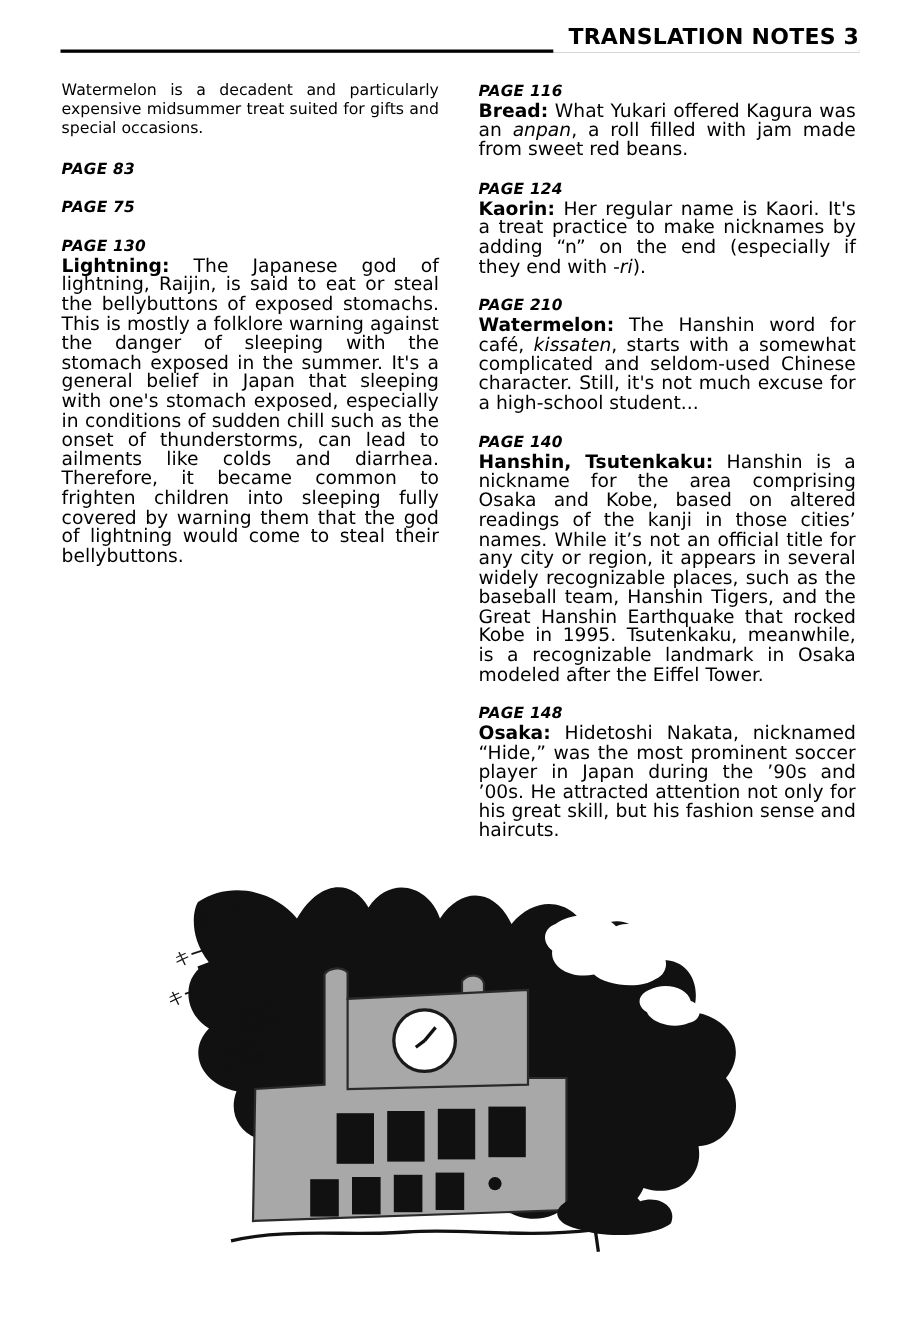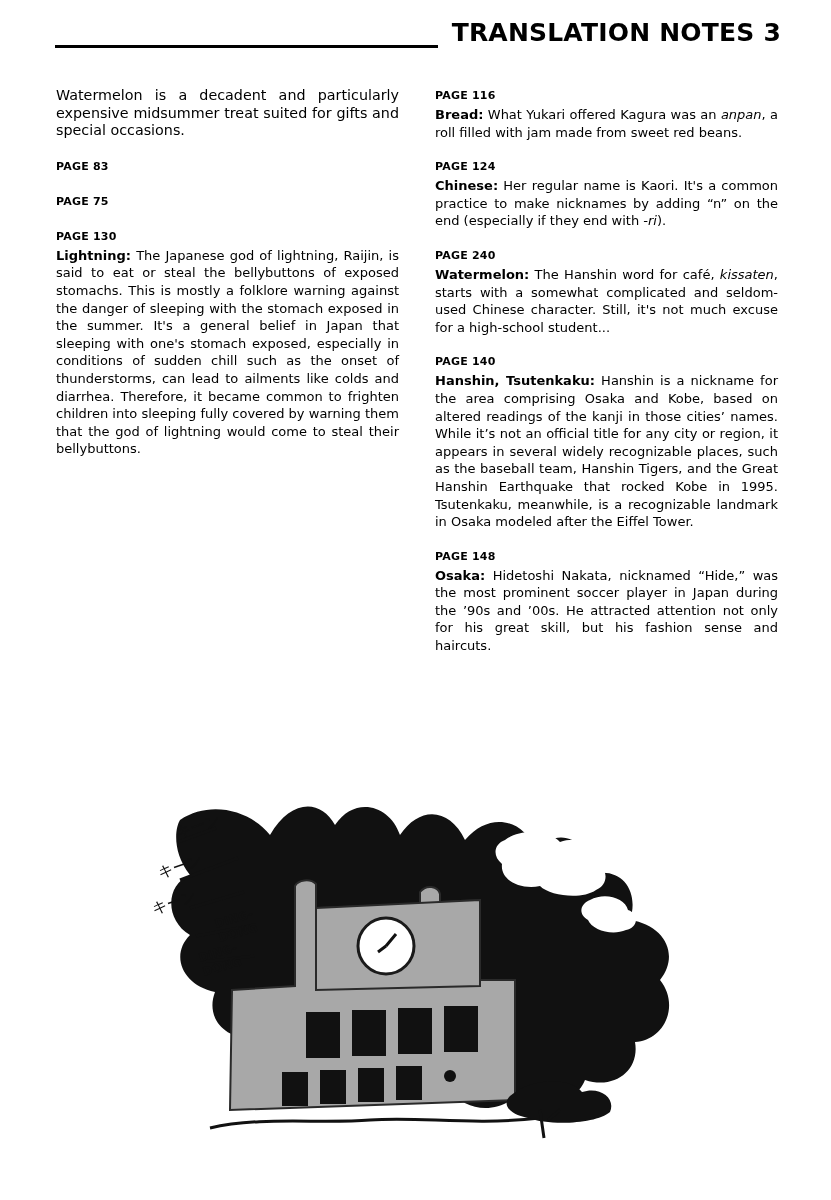--- a/index.html
+++ b/index.html
@@ -33,54 +33,54 @@
     background: #000;
   }
   .header-title {
     position: absolute;
     right: 0;
     top: 0;
     background: #fff;
     padding-left: 14px;
     font-family: "DejaVu Sans", sans-serif;
     font-weight: bold;
-    font-size: 25px;
+    font-size: 20px;
     letter-spacing: 0.2px;
     line-height: 30px;
     text-transform: uppercase;
   }
 
   
   .columns {
     position: absolute;
     top: 74px;
     left: 56px;
     width: 722px;
     display: flex;
     gap: 36px;
   }
   .col {
     width: 343px;
-    margin-top: 13px;
   }
 
   .note {
     margin-bottom: 17px;
   }
   .note:last-child { margin-bottom: 0; }
 
   .page-label {
     font-weight: bold;
-    font-size: 11px;
+    font-size: 14px;
     line-height: 18px;
     margin-bottom: 1px;
     letter-spacing: 0.2px;
+    font-style: italic;
   }
   .note-body {
-    font-size: 13px;
+    font-size: 17px;
     line-height: 17.6px;
     text-align: justify;
     text-justify: inter-word;
     hyphens: manual;
   }
   .note-body b { font-weight: bold; }
   .note-body i { font-style: italic; }
 
   .intro {
     font-size: 14.3px;
@@ -130,25 +130,25 @@
 
   <div class="col">
 
     <div class="note">
       <div class="page-label">PAGE 116</div>
       <div class="note-body"><b>Bread:</b><span> What Yukari offered Kagura was an </span><i>anpan</i><span>, a roll filled with jam made from sweet red beans.</span></div>
     </div>
 
     <div class="note">
       <div class="page-label">PAGE 124</div>
-      <div class="note-body"><b>Chinese:</b><span> Her regular name is Kaori. It's a common practice to make nicknames by adding “n” on the end (especially if they end with </span><i>-ri</i><span>).</span></div>
-    </div>
-
-    <div class="note">
-      <div class="page-label">PAGE 240</div>
+      <div class="note-body"><b>Kaorin:</b><span> Her regular name is Kaori. It's a treat practice to make nicknames by adding “n” on the end (especially if they end with </span><i>-ri</i><span>).</span></div>
+    </div>
+
+    <div class="note">
+      <div class="page-label">PAGE 210</div>
       <div class="note-body"><b>Watermelon:</b><span> The Hanshin word for café, </span><i>kissaten</i><span>, starts with a somewhat complicated and seldom-used Chinese character. Still, it's not much excuse for a high-school student...</span></div>
     </div>
 
     <div class="note">
       <div class="page-label">PAGE 140</div>
       <div class="note-body"><b>Hanshin, Tsutenkaku:</b><span> Hanshin is a nickname for the area comprising Osaka and Kobe, based on altered readings of the kanji in those cities’ names. While it’s not an official title for any city or region, it appears in several widely recognizable places, such as the baseball team, Hanshin Tigers, and the Great Hanshin Earthquake that rocked Kobe in 1995. Tsutenkaku, meanwhile, is a recognizable landmark in Osaka modeled after the Eiffel Tower.</span></div>
     </div>
 
     <div class="note">
       <div class="page-label">PAGE 148</div>

